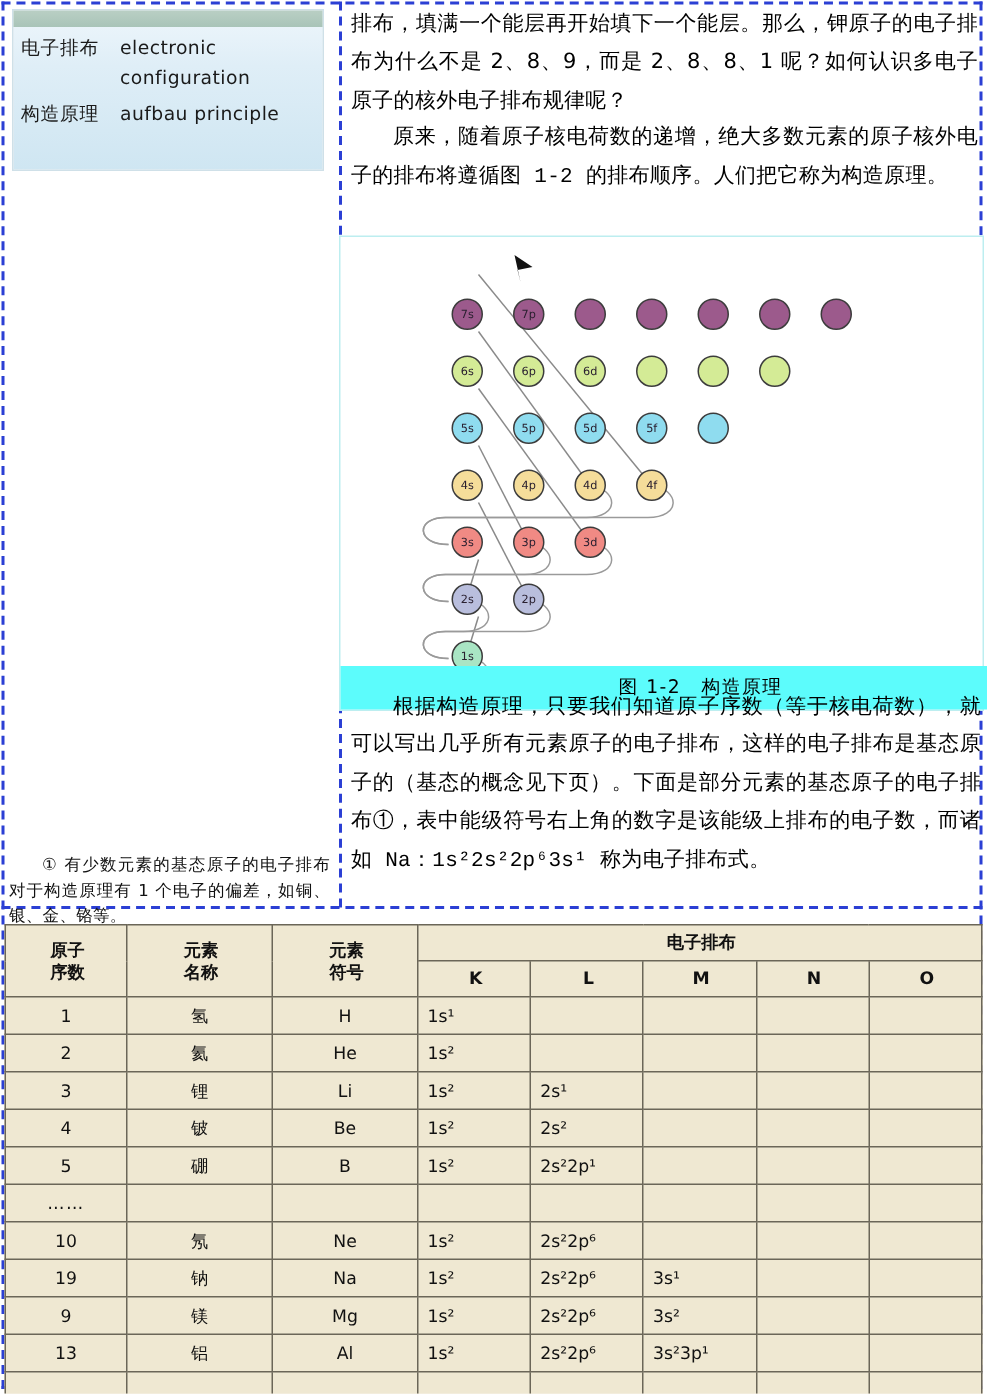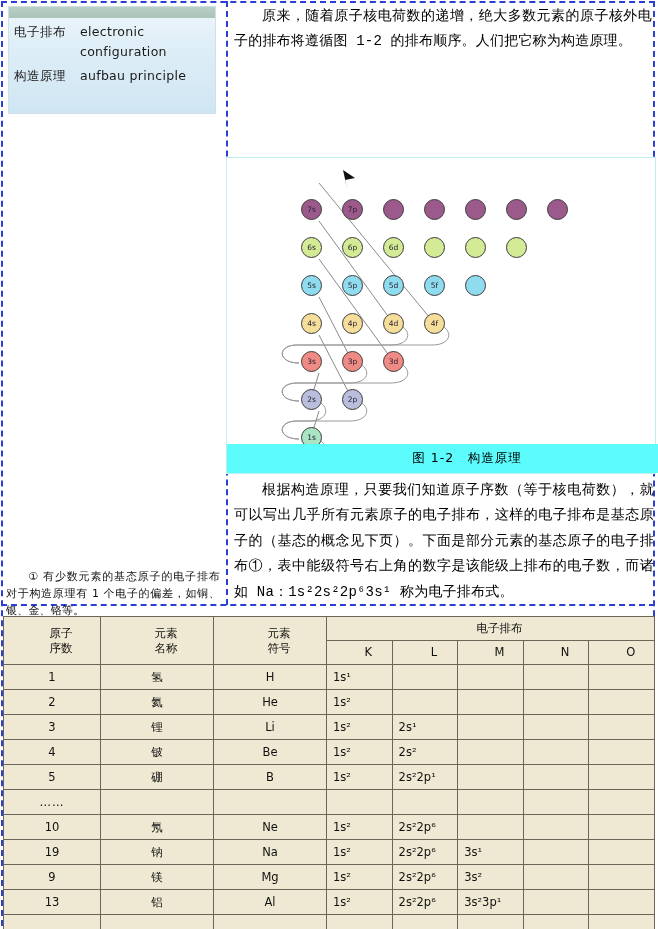--- a/index.html
+++ b/index.html
@@ -82,21 +82,21 @@
   
   .etable{
     position:absolute;left:3px;top:616px;width:652px;
     border-collapse:collapse;background:#efe8d2;
     font-size:11.5px;color:#111;table-layout:fixed;
   }
   .etable td,.etable th{
     border:1px solid #6b6658;padding:0;text-align:center;
     font-weight:normal;height:24px;background:#efe8d2;
   }
-  .etable .hdr{height:auto;padding:4px 0 4px 18px;line-height:15px;}
+  .etable .hdr{height:auto;padding:4px 0 4px 2px;line-height:15px;font-weight:bold;}
   .etable .cfg{text-align:left;padding-left:6px;}
   .w-k{width:84px;} .w-l{width:92px;} .w-m{width:92px;} .w-n{width:84px;} .w-o{width:70px;}
   .dots{letter-spacing:1px;}
 </style>
 </head>
 <body>
 
 <div class="page-frame"></div>
 <div class="col-split"></div>
 <div class="tbl-split"></div>
@@ -111,20 +111,21 @@
   <span class="gloss-row">
     <span class="gloss-cn">构造原理</span><span class="gloss-en">aufbau principle</span>
   </span>
 </div>
 
 <div class="footnote">
   <span class="fn-ind">① 有少数元素的基态原子的电子排布对于构造原理有 1 个电子的偏差，如铜、银、金、铬等。</span>
 </div>
 
 <div class="body-col">
+  <p class="para">排布，填满一个能层再开始填下一个能层。那么，钾原子的电子排布为什么不是 2、8、9，而是 2、8、8、1 呢？如何认识多电子原子的核外电子排布规律呢？</p>
   <p class="para indent">原来，随着原子核电荷数的递增，绝大多数元素的原子核外电子的排布将遵循图 1-2 的排布顺序。人们把它称为构造原理。</p>
 </div>
 
 <div class="figure">
   <div class="fig-canvas" id="figCanvas">
     <svg width="428" height="286" viewBox="0 0 428 286">
       <g id="arrowG" fill="none" stroke="#8a8a8a" stroke-width="1">
           <line x1="72" y1="279" x2="80" y2="253" stroke="#8a8a8a" stroke-width="1"></line>
           <line x1="72" y1="241" x2="80" y2="215" stroke="#8a8a8a" stroke-width="1"></line>
           <line x1="113" y1="241" x2="80" y2="177" stroke="#8a8a8a" stroke-width="1"></line>
@@ -141,21 +142,21 @@
           <path d="M 154 203 C 174 207, 174 225, 152 225 L 58 225 C 38 225, 38 243, 60 243" stroke="#9a9a9a" fill="none" stroke-width="1"></path>
           <path d="M 154 165 C 174 169, 174 187, 152 187 L 58 187 C 38 187, 38 205, 60 205" stroke="#9a9a9a" fill="none" stroke-width="1"></path>
           <path d="M 195 165 C 215 169, 215 187, 193 187 L 58 187 C 38 187, 38 205, 60 205" stroke="#9a9a9a" fill="none" stroke-width="1"></path>
         </g>
       <polygon points="104,12 116,20 106,22 108,30" fill="#111"></polygon>
     </svg>
   <div class="orb" style="left: 62px; top: 41px; background: rgb(156, 90, 140);">7s</div><div class="orb" style="left: 103px; top: 41px; background: rgb(156, 90, 140);">7p</div><div class="orb" style="left: 144px; top: 41px; background: rgb(156, 90, 140);"></div><div class="orb" style="left: 185px; top: 41px; background: rgb(156, 90, 140);"></div><div class="orb" style="left: 226px; top: 41px; background: rgb(156, 90, 140);"></div><div class="orb" style="left: 267px; top: 41px; background: rgb(156, 90, 140);"></div><div class="orb" style="left: 308px; top: 41px; background: rgb(156, 90, 140);"></div><div class="orb" style="left: 62px; top: 79px; background: rgb(212, 235, 150);">6s</div><div class="orb" style="left: 103px; top: 79px; background: rgb(212, 235, 150);">6p</div><div class="orb" style="left: 144px; top: 79px; background: rgb(212, 235, 150);">6d</div><div class="orb" style="left: 185px; top: 79px; background: rgb(212, 235, 150);"></div><div class="orb" style="left: 226px; top: 79px; background: rgb(212, 235, 150);"></div><div class="orb" style="left: 267px; top: 79px; background: rgb(212, 235, 150);"></div><div class="orb" style="left: 62px; top: 117px; background: rgb(143, 220, 239);">5s</div><div class="orb" style="left: 103px; top: 117px; background: rgb(143, 220, 239);">5p</div><div class="orb" style="left: 144px; top: 117px; background: rgb(143, 220, 239);">5d</div><div class="orb" style="left: 185px; top: 117px; background: rgb(143, 220, 239);">5f</div><div class="orb" style="left: 226px; top: 117px; background: rgb(143, 220, 239);"></div><div class="orb" style="left: 62px; top: 155px; background: rgb(245, 221, 154);">4s</div><div class="orb" style="left: 103px; top: 155px; background: rgb(245, 221, 154);">4p</div><div class="orb" style="left: 144px; top: 155px; background: rgb(245, 221, 154);">4d</div><div class="orb" style="left: 185px; top: 155px; background: rgb(245, 221, 154);">4f</div><div class="orb" style="left: 62px; top: 193px; background: rgb(240, 138, 132);">3s</div><div class="orb" style="left: 103px; top: 193px; background: rgb(240, 138, 132);">3p</div><div class="orb" style="left: 144px; top: 193px; background: rgb(240, 138, 132);">3d</div><div class="orb" style="left: 62px; top: 231px; background: rgb(185, 190, 221);">2s</div><div class="orb" style="left: 103px; top: 231px; background: rgb(185, 190, 221);">2p</div><div class="orb" style="left: 62px; top: 269px; background: rgb(169, 229, 196);">1s</div></div>
   <div class="fig-caption">图 1-2　构造原理</div>
 </div>
 
-<div style="position:absolute;left:234px;top:478px;width:420px;">
+<div style="position:absolute;left:234px;top:460px;width:420px;">
   <p class="para indent">根据构造原理，只要我们知道原子序数（等于核电荷数），就可以写出几乎所有元素原子的电子排布，这样的电子排布是基态原子的（基态的概念见下页）。下面是部分元素的基态原子的电子排布①，表中能级符号右上角的数字是该能级上排布的电子数，而诸如 Na：1s²2s²2p⁶3s¹ 称为电子排布式。</p>
 </div>
 
 <table class="etable">
   <thead>
     <tr>
       <th class="hdr" rowspan="2" style="width:78px">
         <div style="white-space:pre-line">原子
 序数</div>
       </th>

